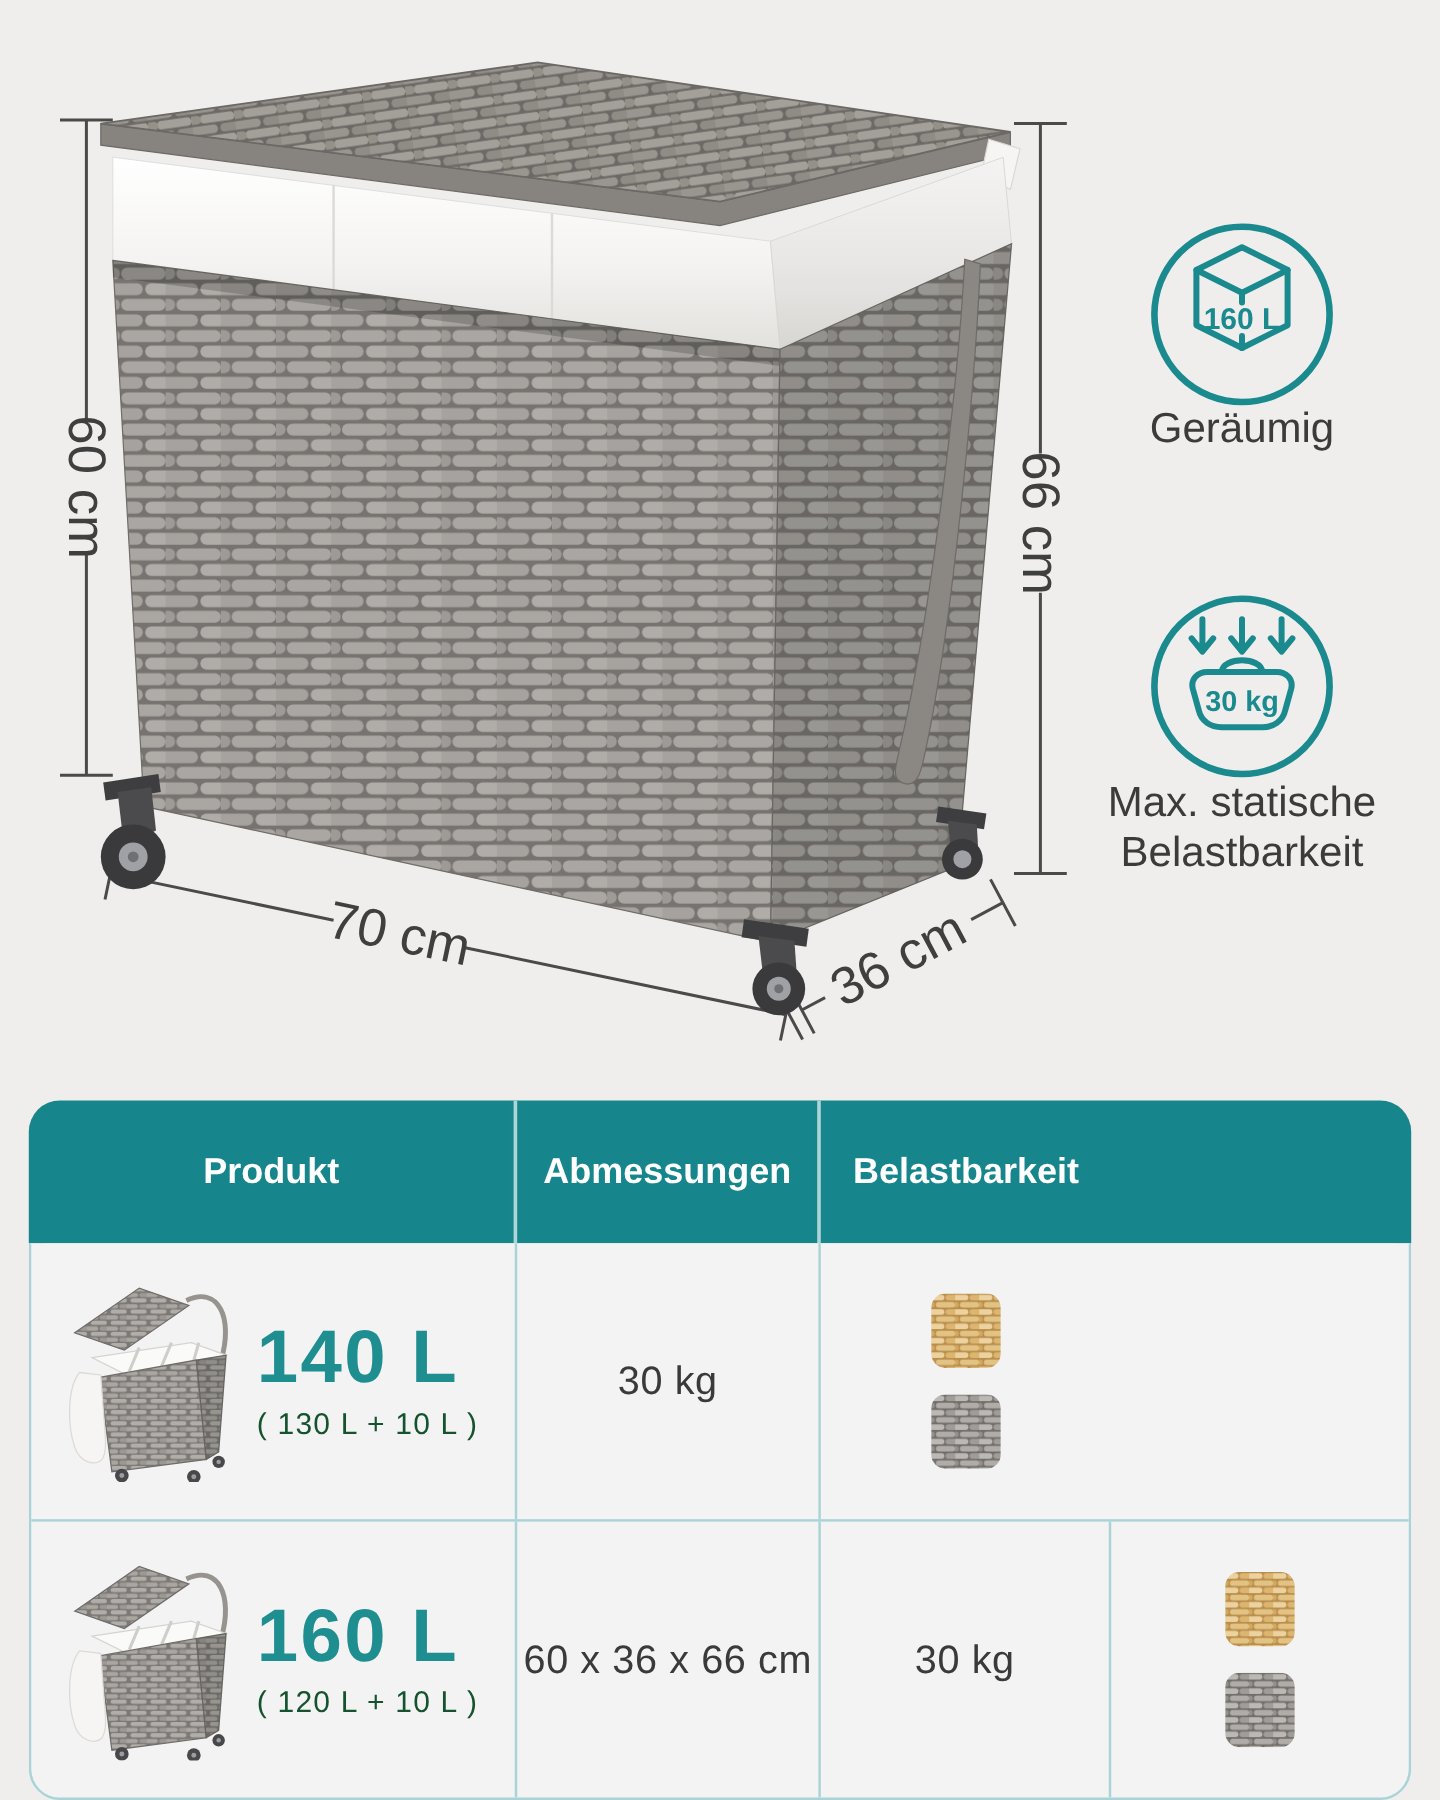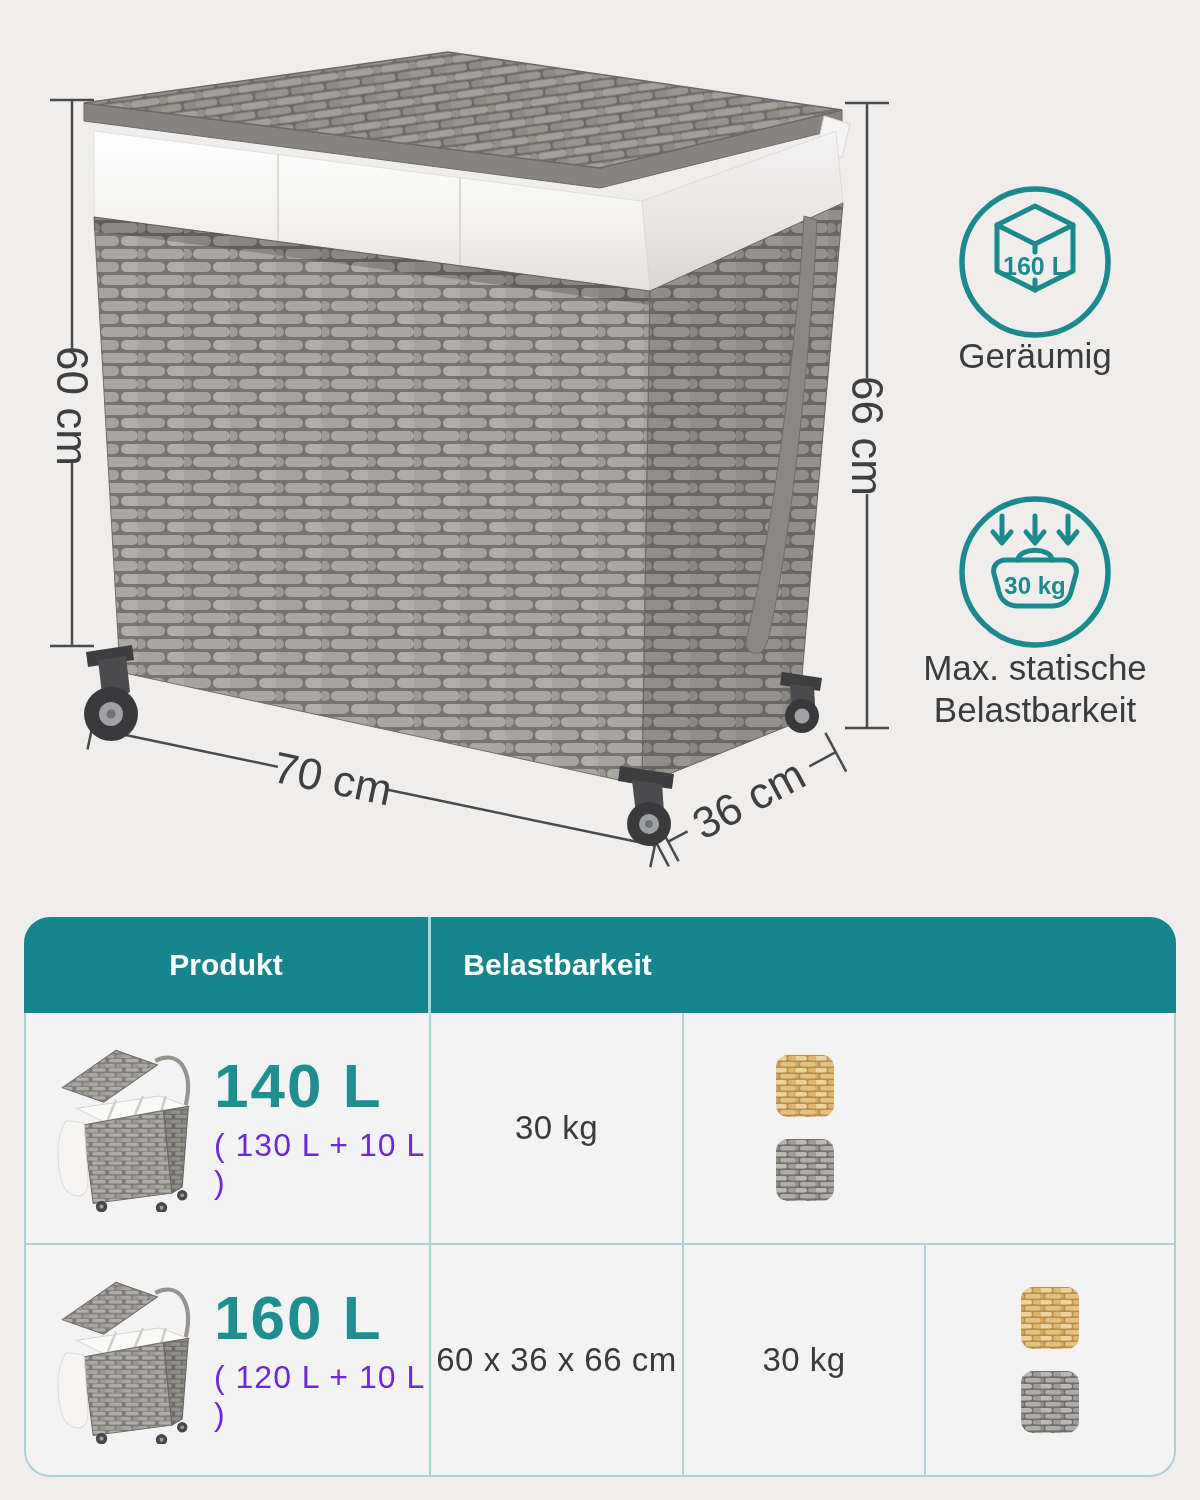--- a/index.html
+++ b/index.html
@@ -7,21 +7,21 @@
     width:1200px;height:1500px;position:relative;overflow:hidden;
     background:#efeeec;
     font-family:"Liberation Sans", sans-serif;
     -webkit-font-smoothing:antialiased;
   }
   .diagram{position:absolute;left:0;top:0;width:1200px;height:905px;}
   
   .table{position:absolute;left:24px;top:917px;width:1152px;}
   .thead{
     display:grid;grid-template-columns:407px 253px 242px 250px;
-    height:96px;background:#17868c;border-radius:26px 26px 0 0;overflow:hidden;
+    height:119px;background:#17868c;border-radius:26px 26px 0 0;overflow:hidden;
   }
   .th{
     display:flex;align-items:center;justify-content:center;text-align:center;
     color:#ffffff;font-weight:bold;font-size:30px;line-height:1.12;
     border-right:3px solid rgba(255,255,255,0.65);
     padding:0 28px;box-sizing:border-box;
   }
   .th:last-child{border-right:none;}
   .tbody{
     border:2px solid #a9d3d6;border-top:none;
@@ -30,21 +30,21 @@
   .trow{display:grid;grid-template-columns:405px 253px 242px 248px;height:230px;}
   .trow.second{border-top:2px solid #a9d3d6;}
   .td{
     display:flex;align-items:center;justify-content:center;
     border-right:2px solid #a9d3d6;box-sizing:border-box;
   }
   .td:last-child{border-right:none;}
   .cell-product{justify-content:flex-start;padding-left:30px;gap:8px;}
   .voltext{display:flex;flex-direction:column;align-items:flex-start;}
   .vol{color:#1f8e90;font-size:62px;font-weight:bold;letter-spacing:2px;line-height:1;}
-  .voldetail{color:#6d28d9;font-size:32px;font-weight:500;letter-spacing:1px;margin-top:10px;}
+  .voldetail{color:#14532d;font-size:25px;font-weight:500;letter-spacing:1px;margin-top:10px;}
   .celltext{font-size:33px;color:#3a3a3a;font-weight:500;letter-spacing:0.5px;}
   .cell-colors{flex-direction:column;gap:22px;display:flex;}
   .swatch{line-height:0;}
 </style>
 </head>
 <body>
 
 <div class="diagram">
 <svg width="1200" height="905" viewBox="0 0 1200 905">
   <defs>
@@ -159,20 +159,21 @@
     <text x="1035" y="585" text-anchor="middle" dominant-baseline="central" fill="#1a8a8e" font-size="24" font-weight="bold">30 kg</text>
     <text x="1035" y="680" text-anchor="middle" fill="#3b3b3b" font-size="35" font-weight="500">Max. statische</text>
     <text x="1035" y="722" text-anchor="middle" fill="#3b3b3b" font-size="35" font-weight="500">Belastbarkeit</text>
   </g>
 </svg>
 </div>
 
 <div class="table">
   <div class="thead">
     <div class="th">Produkt</div>
+    <div class="th">Abmessungen</div>
     <div class="th">Belastbarkeit</div>
   </div>
 
   <div class="tbody">
 
     <div class="trow">
       <div class="td cell-product">
         <span class="swatch">
           <svg width="150" height="168" viewBox="0 0 145 162">
             <defs>

